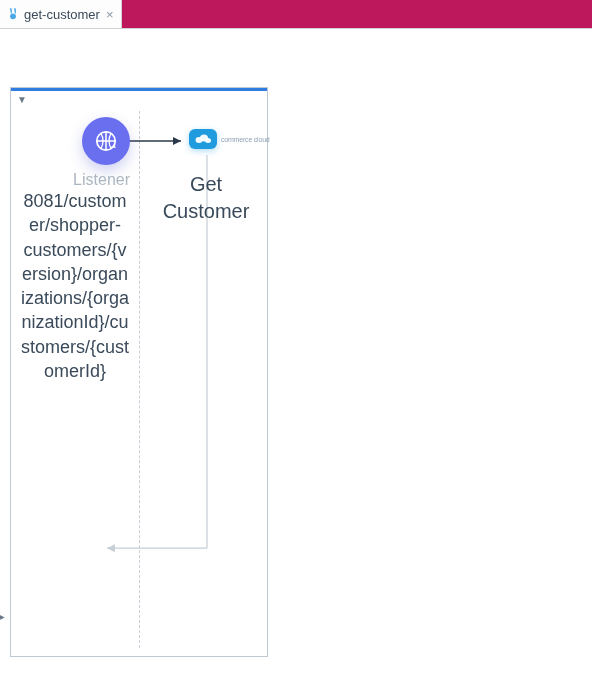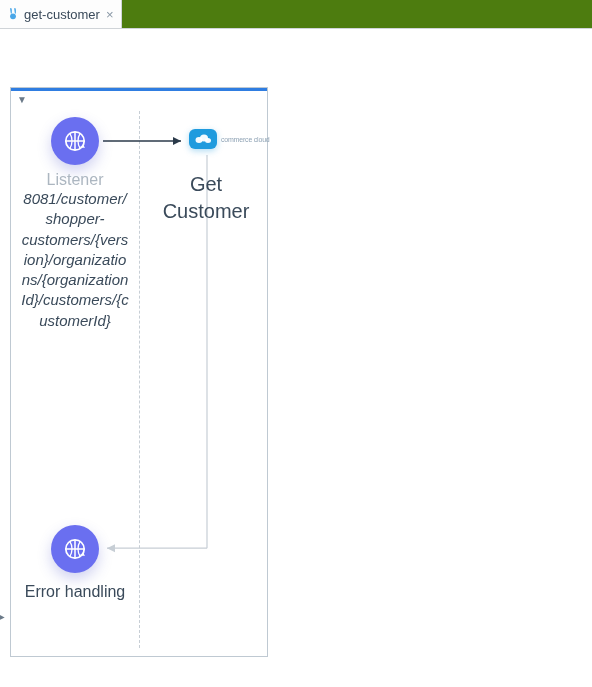--- a/index.html
+++ b/index.html
@@ -11,21 +11,21 @@
     font-family: "Segoe UI", "Helvetica Neue", Arial, sans-serif;
     font-size: 14px;
     color: #333;
     overflow: hidden;
   }
 
   
   .tab-bar {
     display: flex;
     height: 28px;
-    background: #4d7c0f;
+    background: #be185d;
     border-bottom: 1px solid #d0d4d8;
   }
   .tab {
     display: flex;
     align-items: center;
     gap: 4px;
     padding: 0 8px 0 6px;
     background: #fdfdfd;
     border-right: 1px solid #d0d4d8;
     font-size: 13px;
@@ -138,31 +138,31 @@
   }
   .node .label-primary {
     margin-top: 6px;
     font-size: 16px;
     color: #acb6c0;
   }
   .node .label-primary.dark {
     color: #3a4a5a;
   }
   .node .label-secondary {
-    font-size: 15px;
+    font-size: 18px;
     line-height: 1.35;
     color: #3a4a5a;
     word-break: break-word;
-    font-style: italic;
   }
 
   
   #listener-node {
     left: 9px;
     top: 6px;
+    align-items: flex-end;
   }
 
   
   #get-customer-icon {
     position: absolute;
     left: 178px;
     top: 18px;
     display: flex;
     align-items: center;
     gap: 4px;
@@ -281,30 +281,19 @@
           <svg width="18" height="12" viewBox="0 0 36 24">
             <ellipse cx="10" cy="14" rx="7" ry="6" fill="#ffffff" opacity="0.95"></ellipse>
             <ellipse cx="20" cy="10" rx="8" ry="7" fill="#ffffff" opacity="0.95"></ellipse>
             <ellipse cx="28" cy="15" rx="6" ry="5" fill="#ffffff" opacity="0.95"></ellipse>
           </svg>
         </div>
         <span class="sf-text">commerce cloud</span>
       </div>
       <div id="get-customer-label">Get Customer</div>
 
-      <div id="error-node" class="node">
-        <div class="disc">
-          <svg width="26" height="26" viewBox="0 0 24 24">
-            <circle cx="12" cy="12" r="8.5" fill="none" stroke="#ffffff" stroke-width="1.6"></circle>
-            <path d="M3.5 12 H20.5 M12 3.5 V20.5" stroke="#ffffff" stroke-width="1.4"></path>
-            <path d="M7 4.5 C10 9, 10 15, 7 19.5 M17 4.5 C14 9, 14 15, 17 19.5" stroke="#ffffff" stroke-width="1.2" fill="none"></path>
-            <path d="M17 17.5 l3 0 l-1.2 -2" stroke="#ffffff" stroke-width="1.4" fill="none"></path>
-          </svg>
-        </div>
-        <div class="label-primary dark" style="margin-top:10px">Error handling</div>
-      </div>
 
       <span class="section-gutter">▶</span>
 
     </div>
   </div>
 
 </div>
 
 </body></html>

